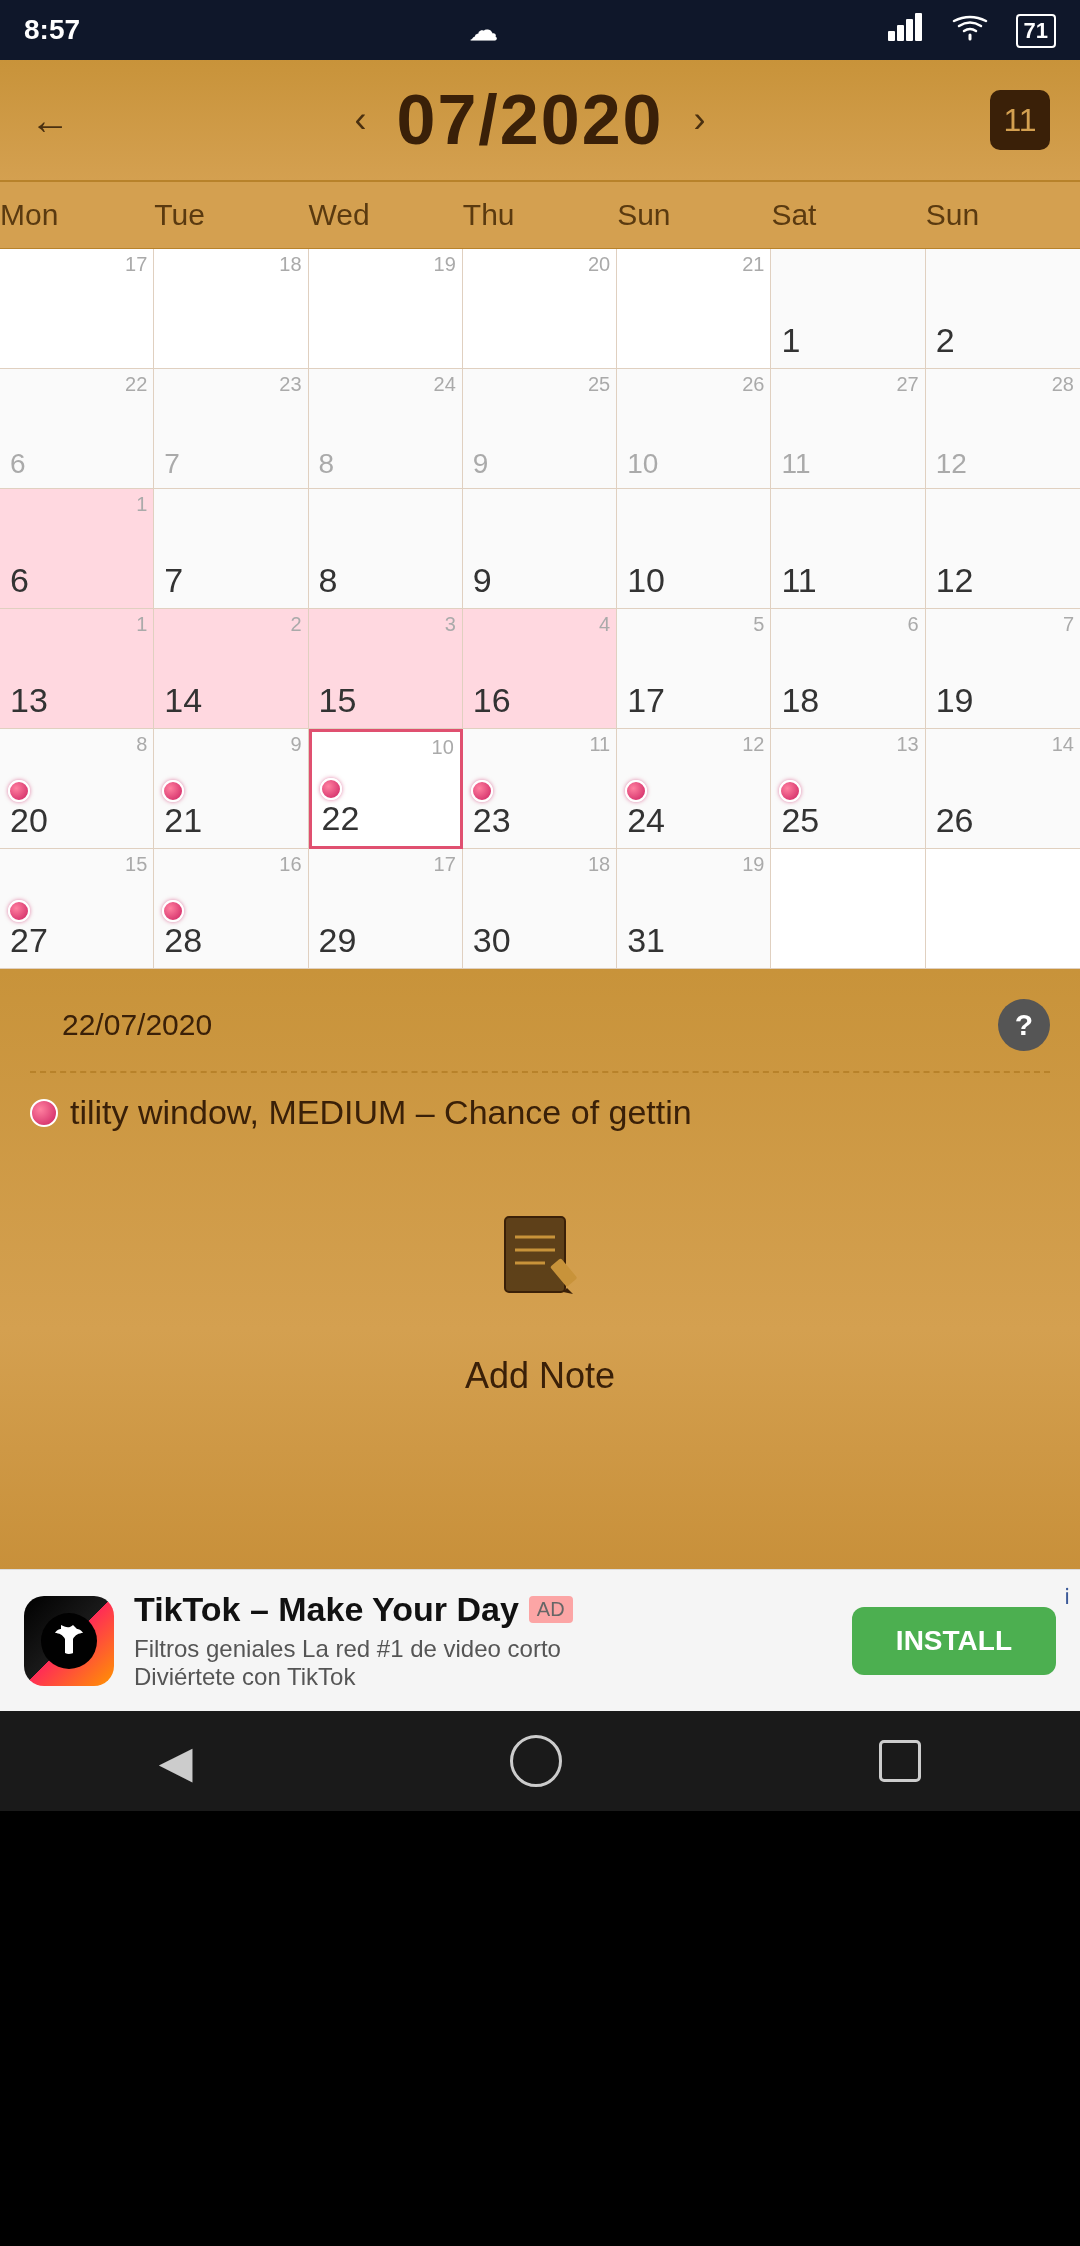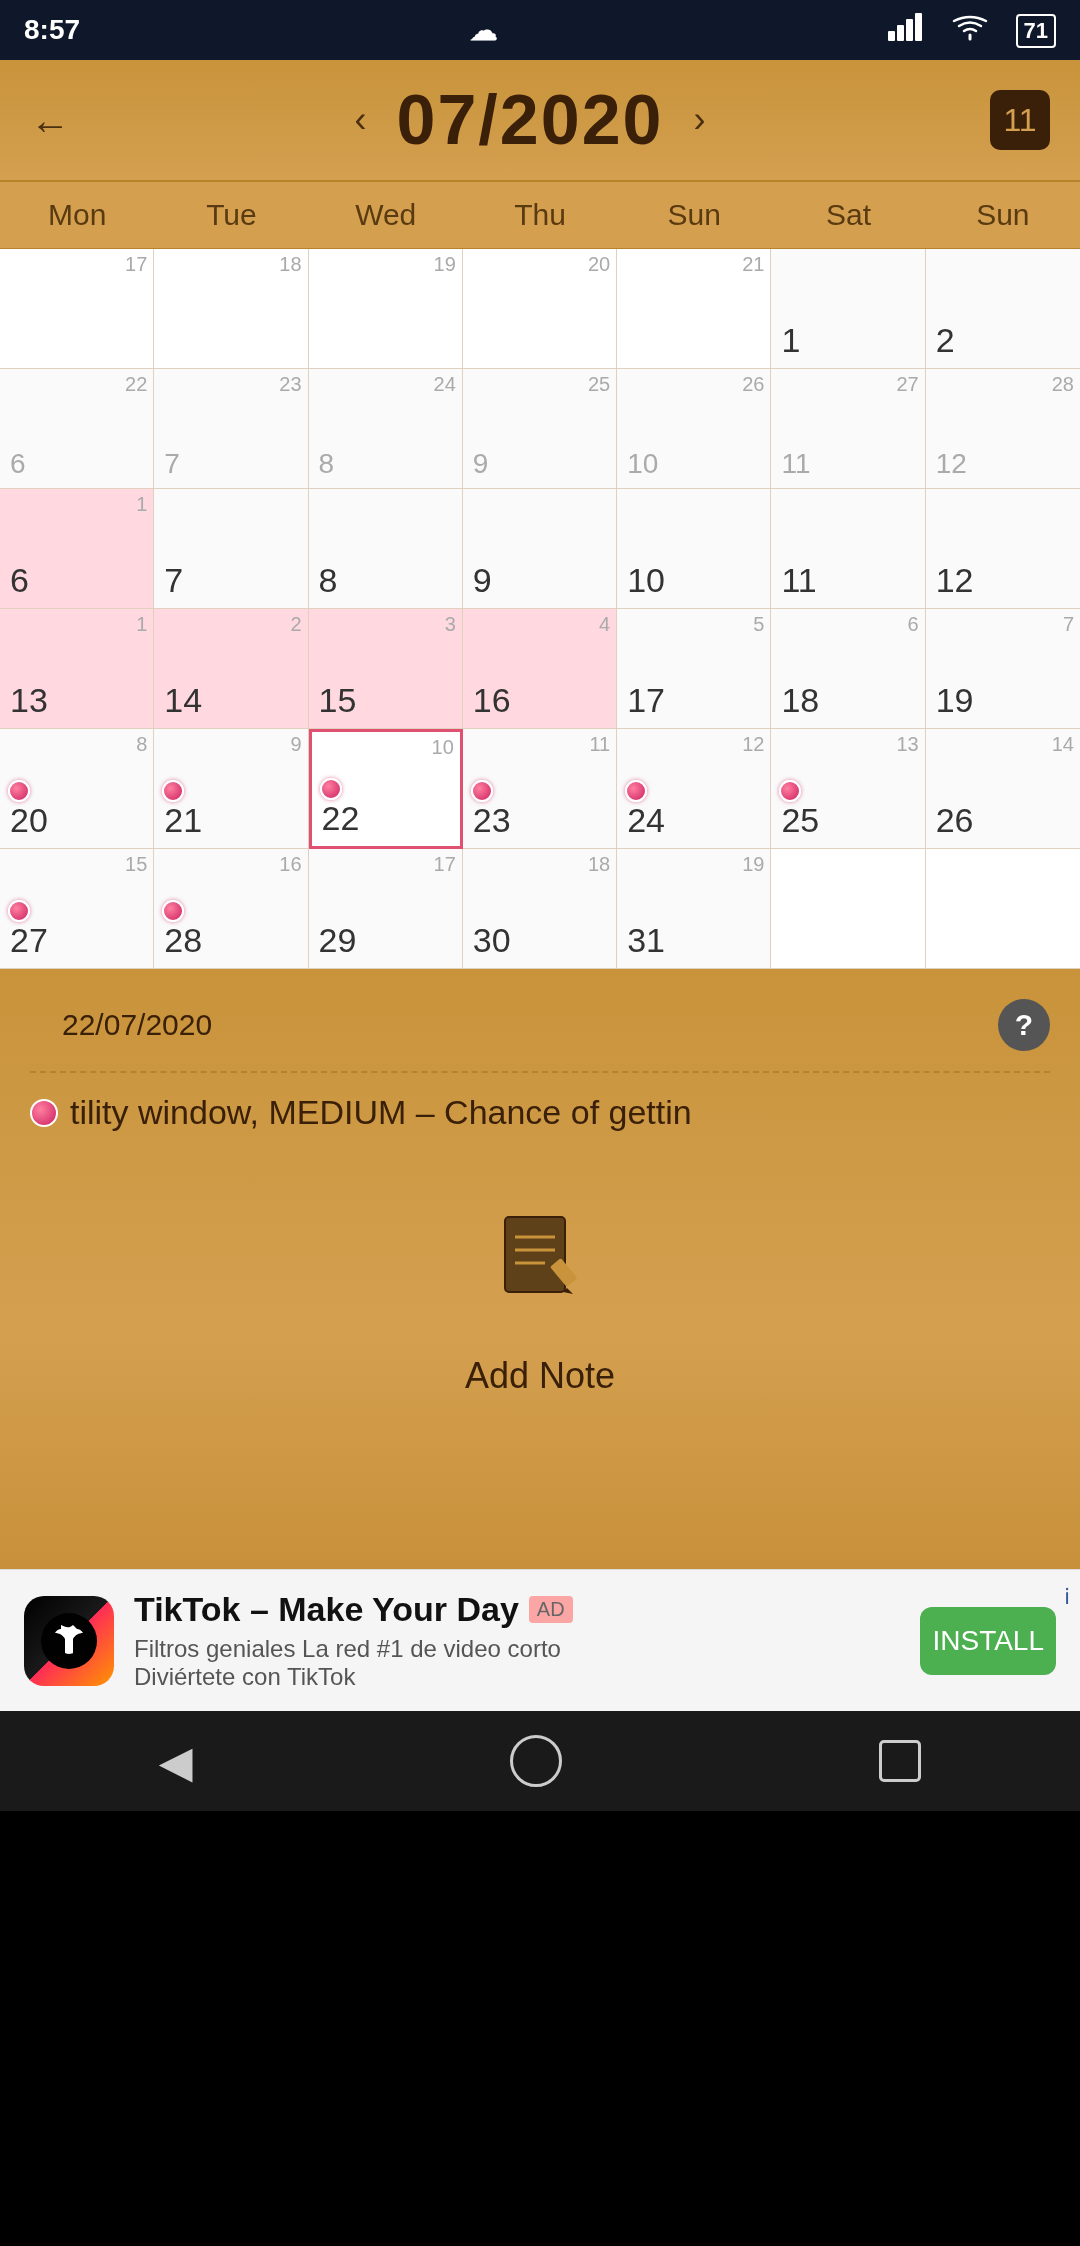--- a/index.html
+++ b/index.html
@@ -92,21 +92,21 @@
     }
 
     
     .day-headers {
       display: grid;
       grid-template-columns: repeat(7, 1fr);
       background: #d4a050;
       border-bottom: 1px solid #b8822a;
     }
     .day-header {
-      text-align: center;
+      text-align: left;
       padding: 16px 0;
       font-size: 30px;
       color: #5a3a10;
       font-weight: 400;
     }
 
     
     .calendar-grid {
       display: grid;
       grid-template-columns: repeat(7, 1fr);
@@ -279,23 +279,23 @@
     }
     .ad-subtitle {
       font-size: 24px;
       color: #555;
     }
     .ad-install-btn {
       background: #4CAF50;
       color: #fff;
       border: none;
       border-radius: 12px;
-      padding: 18px 12px;
+      padding: 18px 44px;
       font-size: 28px;
-      font-weight: normal;
+      font-weight: bold;
       cursor: pointer;
       flex-shrink: 0;
     }
     .ad-corner-icon {
       position: absolute;
       top: 10px;
       right: 10px;
       font-size: 22px;
       color: #3b5998;
     }

